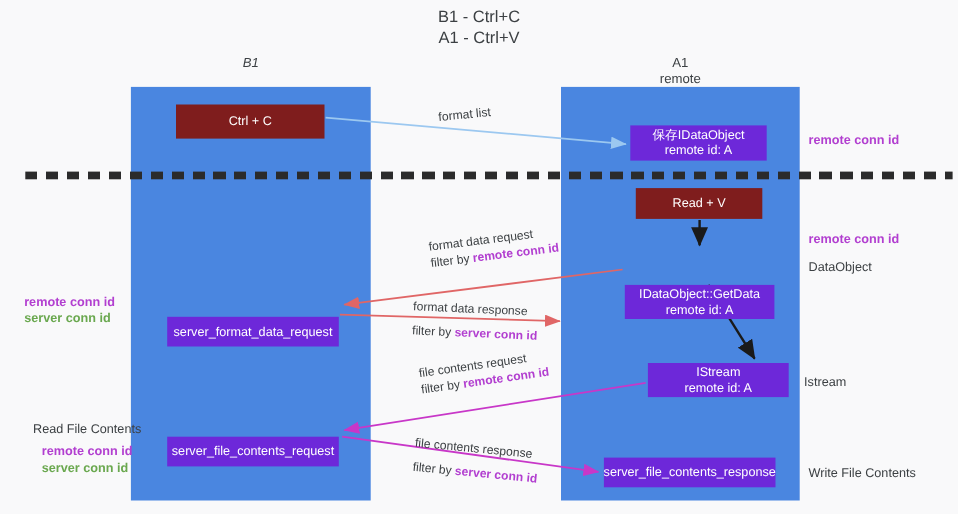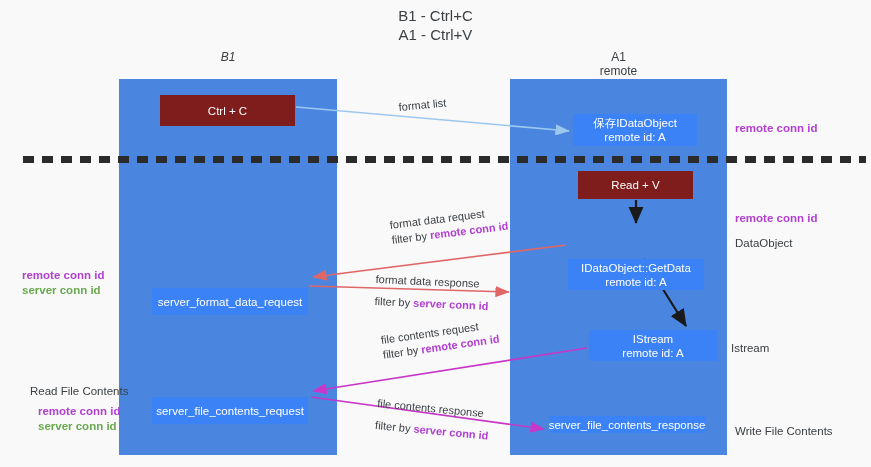--- a/index.html
+++ b/index.html
@@ -38,31 +38,31 @@
     background-image:repeating-linear-gradient(to right,#2b2b2b 0px,#2b2b2b 11px,transparent 11px,transparent 19px);
   }
 
   
   .node{
     display:flex;align-items:center;justify-content:center;
     text-align:center;color:#ffffff;font-size:11.5px;line-height:14px;
     box-sizing:border-box;padding:2px 4px;
   }
   .green{background:#7f1d1d;}
-  .orange{background:#3b82f6;}
+  .orange{background:#6d28d9;}
 
   #n-ctrlc{left:160px;top:95px;width:135px;height:31px;}
   #n-saveobj{left:573px;top:114px;width:124px;height:32px;}
   #n-ctrlv{left:578px;top:171px;width:115px;height:28px;}
   #n-getdata{left:568px;top:227px;width:136px;height:31px;margin-top:32px;}
   #n-sfdreq{left:152px;top:267px;width:156px;height:27px;margin-top:21px;}
   #n-sfdresp{left:514px;top:278px;width:155px;height:27px;}
   #n-istream{left:589px;top:330px;width:128px;height:31px;}
   #n-sfcreq{left:152px;top:383px;width:156px;height:27px;margin-top:14px;}
-  #n-sfcresp{left:549px;top:416px;width:156px;height:17px;justify-content:center;}
+  #n-sfcresp{left:549px;top:416px;width:156px;height:27px;justify-content:center;}
 
   
   .ann{font-size:11.5px;line-height:15px;color:#3c4043;white-space:nowrap;}
   .ann .rc{color:#b23fd0;font-weight:bold;}
   .ann .sc{color:#6aa84f;font-weight:bold;}
   .ann .plain{color:#3c4043;}
 
   #ann-r1{left:735px;top:121px;}
   #ann-r2{left:735px;top:211px;}
   #ann-r3{left:735px;top:236px;}

